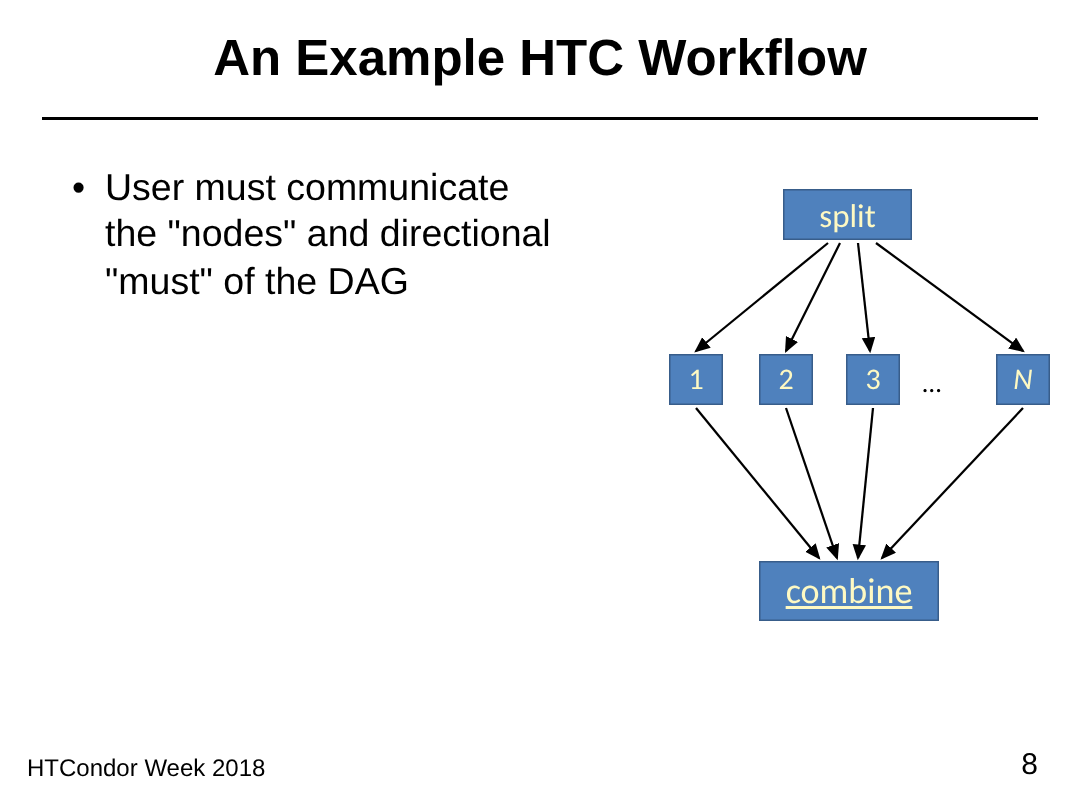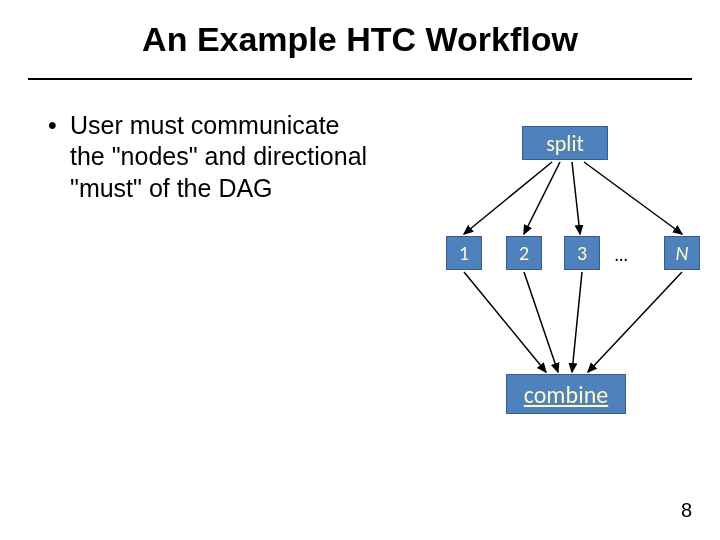--- a/index.html
+++ b/index.html
@@ -59,15 +59,16 @@
 
     <div class="node node-num" style="left:26px; top:126px;">1</div>
     <div class="node node-num" style="left:86px; top:126px;">2</div>
     <div class="node node-num" style="left:144px; top:126px;">3</div>
     <div class="dots" style="left:195px; top:134px;">…</div>
     <div class="node node-num n-italic" style="left:244px; top:126px;">N</div>
 
     <div class="node node-combine" style="left:86px; top:264px;">combine</div>
   </div>
 
+  <div class="footer-left">HTCondor Week 2018</div>
   <div class="footer-right">8</div>
 
 </div>
 
 </body></html>

